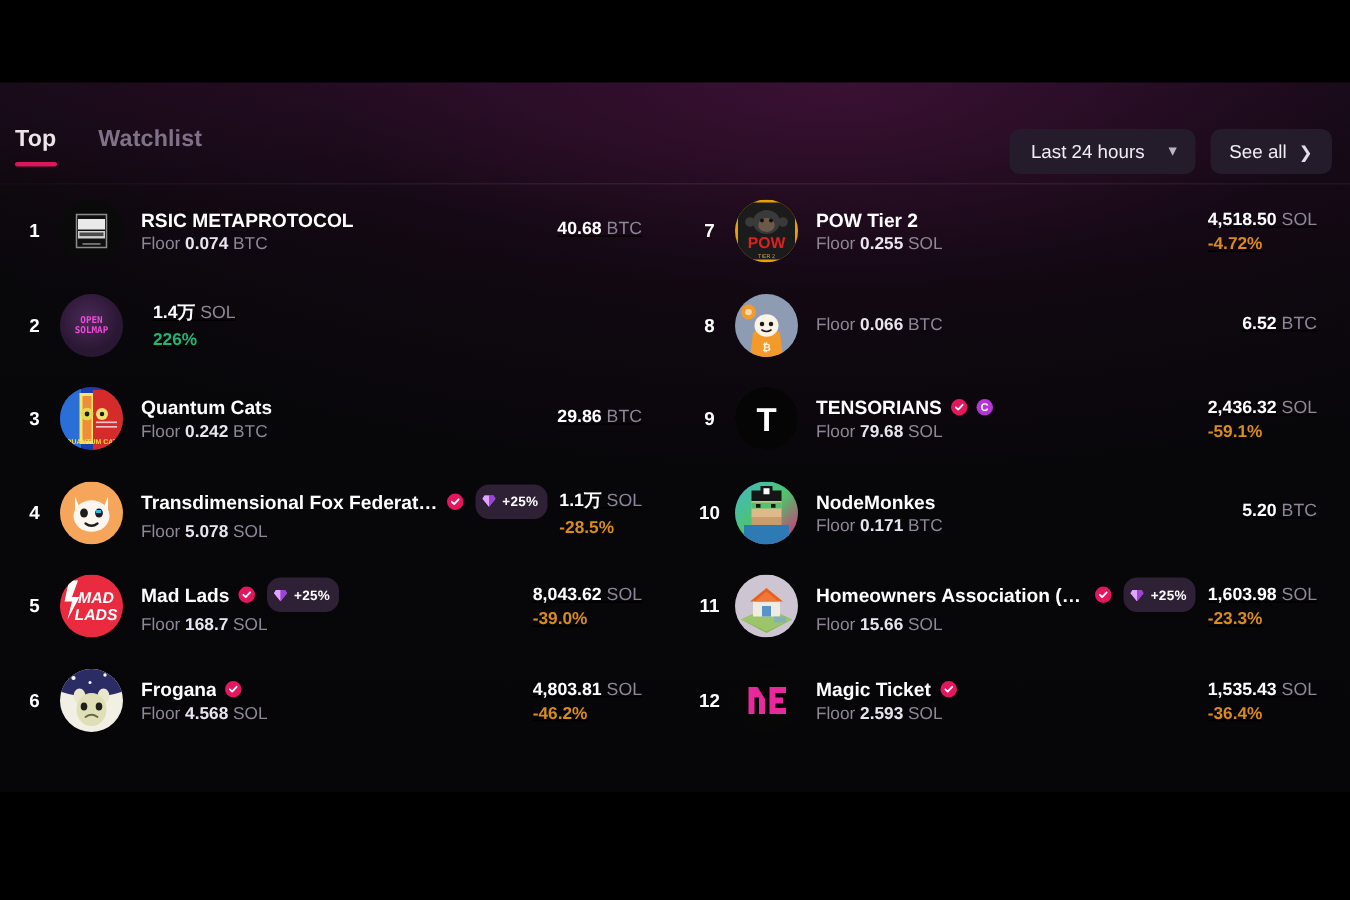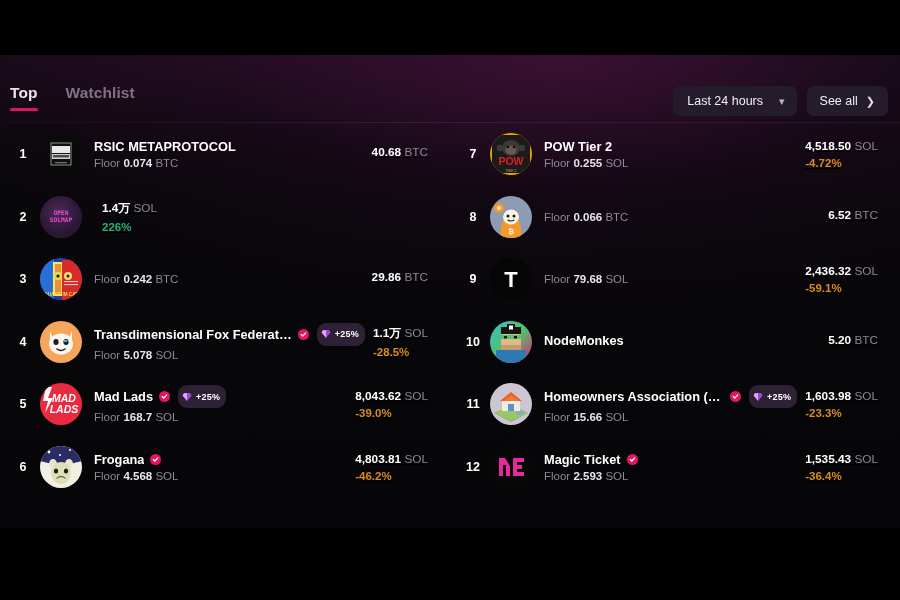--- a/index.html
+++ b/index.html
@@ -282,20 +282,24 @@
         <circle cx="28" cy="18" r="4" fill="#f0e070"></circle>
                 <circle cx="28" cy="18" r="1.5" fill="#1a1a1a"></circle>
         <path d="M24 10 L27 4 L30 10 Z" fill="#d62b2b"></path>
                 <path d="M31 10 L34 4 L37 10 Z" fill="#d62b2b"></path>
         <rect x="24" y="23" width="14" height="1.1" fill="#f4c3c3"></rect>
                 <rect x="24" y="26" width="14" height="1.1" fill="#f4c3c3"></rect>
         <text x="21" y="38" font-size="4.6" font-weight="bold" fill="#ffd93d" text-anchor="middle" font-family="'Liberation Sans',sans-serif">QUANTUM CAT</text>
               </svg>
             </div>
     <div class="info">
+      <div class="nameline">
+        <span class="cname">Quantum Cats</span>
+
+      </div>
       <div class="floor"><span>Floor</span> <b>0.242</b> <span>BTC</span></div>
     </div>
     <div class="stats">
       <div class="volume"><b>29.86</b> <span>BTC</span></div>
       <div class="change none"></div>
     </div>
   </div>
           <div class="row">
     <div class="rank">4</div>
     <div class="avatar">
@@ -456,20 +460,29 @@
   </div>
           <div class="row">
     <div class="rank">9</div>
     <div class="avatar">
               <svg viewBox="0 0 42 42">
                 <rect width="42" height="42" fill="#050505"></rect>
         <text x="21" y="29" font-size="22" font-weight="bold" fill="#ffffff" text-anchor="middle" font-family="'Liberation Sans',sans-serif">T</text>
               </svg>
             </div>
     <div class="info">
+      <div class="nameline">
+        <span class="cname">TENSORIANS</span>
+        <span class="verified">
+                  <svg viewBox="0 0 10 10">
+                    <path d="M1.8 5.1 L4 7.2 L8.2 2.7" stroke="#ffffff" stroke-width="1.8" fill="none" stroke-linecap="round" stroke-linejoin="round"></path>
+                  </svg>
+                </span>
+                <span class="cbadge">C</span>
+      </div>
       <div class="floor"><span>Floor</span> <b>79.68</b> <span>SOL</span></div>
     </div>
     <div class="stats">
       <div class="volume"><b>2,436.32</b> <span>SOL</span></div>
       <div class="change down">-59.1%</div>
     </div>
   </div>
           <div class="row">
     <div class="rank">10</div>
     <div class="avatar">
@@ -491,20 +504,21 @@
                 <rect x="24" y="15" width="3" height="2.5" fill="#151515"></rect>
         <rect x="11" y="24" width="20" height="5" fill="#c99c6b"></rect>
         <rect x="6" y="29" width="30" height="13" fill="#2e7ab5"></rect>
               </svg>
             </div>
     <div class="info">
       <div class="nameline">
         <span class="cname">NodeMonkes</span>
 
       </div>
+      <div class="floor"><span>Floor</span> <b>0.171</b> <span>BTC</span></div>
     </div>
     <div class="stats">
       <div class="volume"><b>5.20</b> <span>BTC</span></div>
       <div class="change none"></div>
     </div>
   </div>
           <div class="row">
     <div class="rank">11</div>
     <div class="avatar">
               <svg viewBox="0 0 42 42">

